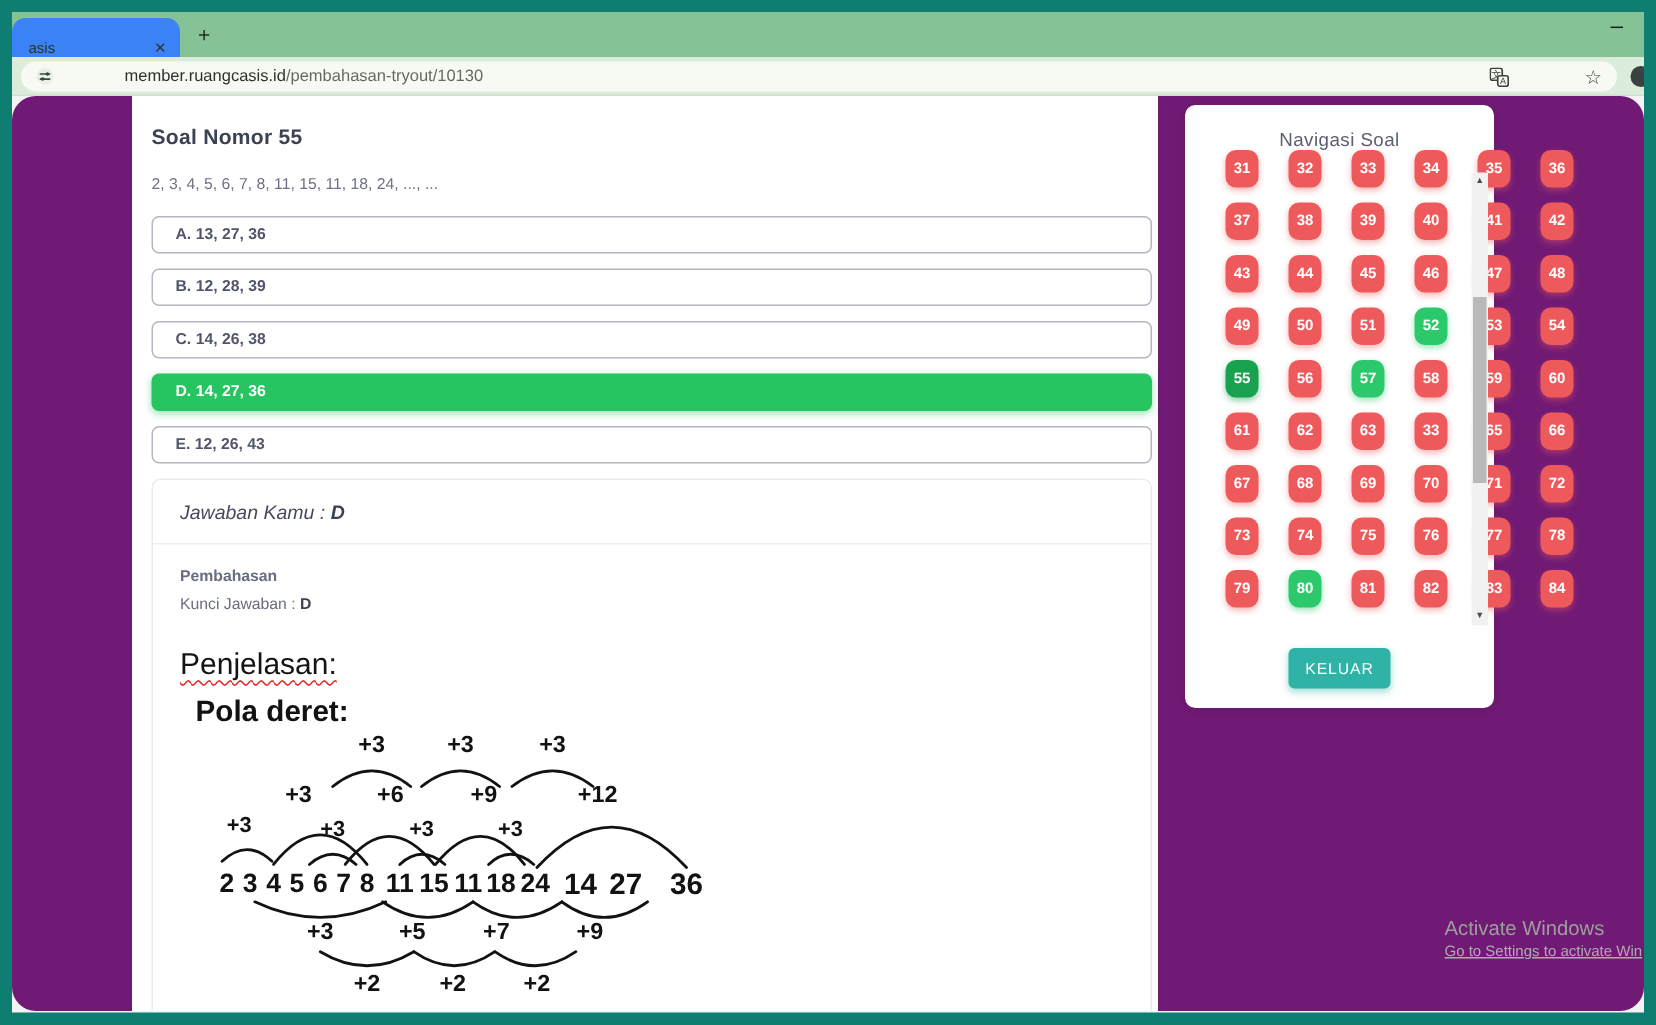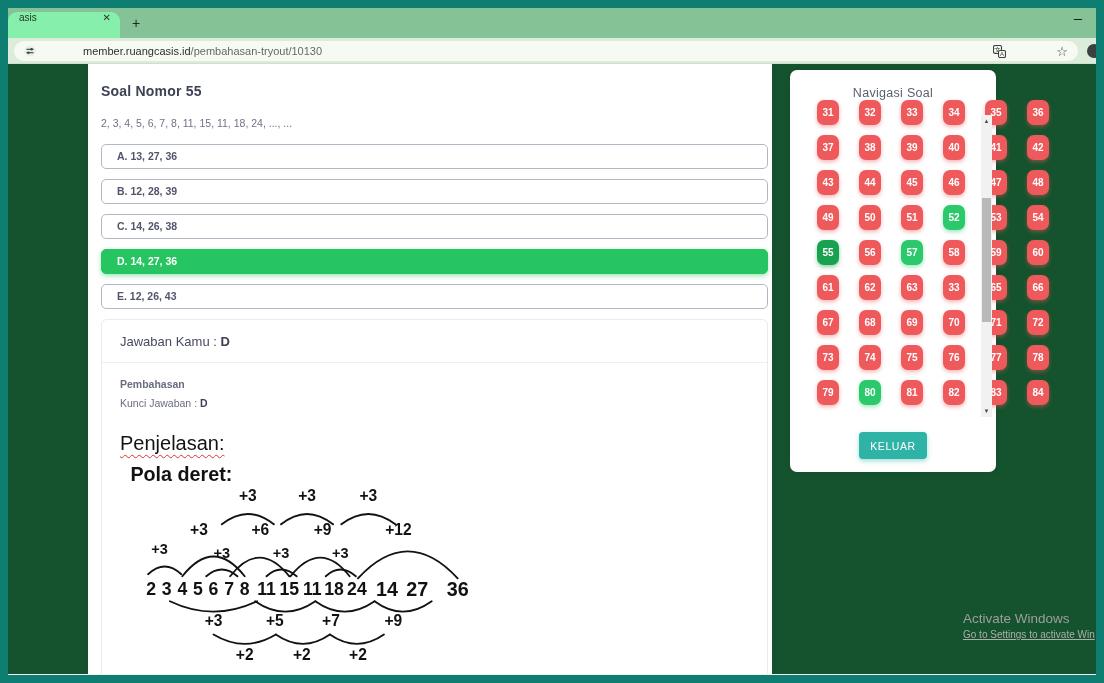--- a/index.html
+++ b/index.html
@@ -4,56 +4,56 @@
 <style>
   * { margin:0; padding:0; box-sizing:border-box; }
   html,body { width:1104px; height:683px; }
   body { font-family:"Liberation Sans", sans-serif; background:#0d7e71; overflow:hidden; }
 
   .frame { position:absolute; inset:0; padding:8px; }
   .window { position:relative; width:1088px; height:667px; overflow:hidden; background:#f3f3f5; }
 
   
   .tabbar { position:relative; height:30px; background:#85c295; }
-  .tab { position:absolute; left:0; top:4px; width:112px; height:26px; background:#86efac;
-         border-radius:9px 9px 0 0; display:flex; align-items:flex-start; padding:0 9px 0 11px; }
+  .tab { position:absolute; left:0; top:4px; width:112px; height:26px; background:#3b82f6;
+         border-radius:9px 9px 0 0; display:flex; align-items:flex-end; padding:0 9px 0 11px; }
   .tab-title { flex:1; font-size:10px; color:#27332a; }
   .tab-close { font-size:10px; color:#333; cursor:default; }
   .newtab { position:absolute; left:124px; top:7px; font-size:14px; color:#1e2b20; }
   .win-min { position:absolute; right:14px; top:1px; font-size:15px; color:#15201a; }
 
   .urlrow { position:relative; height:26px; background:#dcecdb; border-bottom:1px solid #cfe0cd; }
   .urlpill { position:absolute; left:6px; top:3px; width:1064px; height:20px; border-radius:10px;
              background:#f7faf3; display:flex; align-items:center; padding:0 10px;gap:38px; }
   .site-icon { display:flex; margin-right:9px; }
   .url { font-size:11px; white-space:nowrap; }
   .url .domain { color:#2d312e; }
   .url .path { color:#656a64; }
   .pill-spacer { flex:1; }
   .translate-icon { margin-right:12px; display:flex; }
   .star-icon { font-size:13px; color:#3c413d; line-height:1; }
   .profile-sliver { position:absolute; right:-5px; top:6px; width:14px; height:14px;
                     border-radius:50%; background:#3a4140; }
 
   
-  .viewport { position:relative; height:610px; background:#14532d; overflow:hidden; }
+  .viewport { position:relative; height:610px; background:#701a75; overflow:hidden;border-radius:16px; }
 
   .main-card { position:absolute; left:80px; top:0; width:684px; height:640px; background:#fff;
                box-shadow:0 0 5px rgba(0,0,0,.07); padding:19px 4px 0 13px; }
   .q-heading { font-size:14px; font-weight:bold; color:#3d4154; letter-spacing:.2px; }
   .q-text { margin-top:18px; font-size:10.5px; color:#6e7284; }
   .options { margin-top:15px; }
   .option { width:667px; height:25px; line-height:23px; border:1px solid #b4b7c3; border-radius:5px;
             background:#fff; margin-bottom:10px; padding-left:15px; font-size:10.5px;
             font-weight:bold; color:#51556a; }
   .option.selected { background:#27c561; border-color:#27c561; color:#fff;
                      box-shadow:0 2px 5px rgba(39,197,97,.45); }
 
   .answer-box { width:667px; height:520px; margin-top:1px; border:1px solid #eaeaef; border-radius:6px; }
-  .answer-head { padding:14px 18px 13px; font-size:13px; color:#464a5e; border-bottom:1px solid #ededf2; }
+  .answer-head { padding:14px 18px 13px; font-size:13px; color:#464a5e; border-bottom:1px solid #ededf2;font-style:italic; }
   .answer-head b { color:#3d4154; }
   .answer-body { padding:15px 18px 0; }
   .pembahasan { font-size:10.5px; font-weight:bold; color:#696d80; }
   .kunci { margin-top:7px; font-size:10.5px; color:#696d80; }
   .kunci b { color:#3d4154; }
   .penjelasan { margin-top:23px; font-size:20px; color:#141414; display:inline-block;
                 text-decoration:underline wavy #e03131 1px; text-underline-offset:4px; }
   .diagram { display:block; margin-top:7px; margin-left:2px; }
 
   

